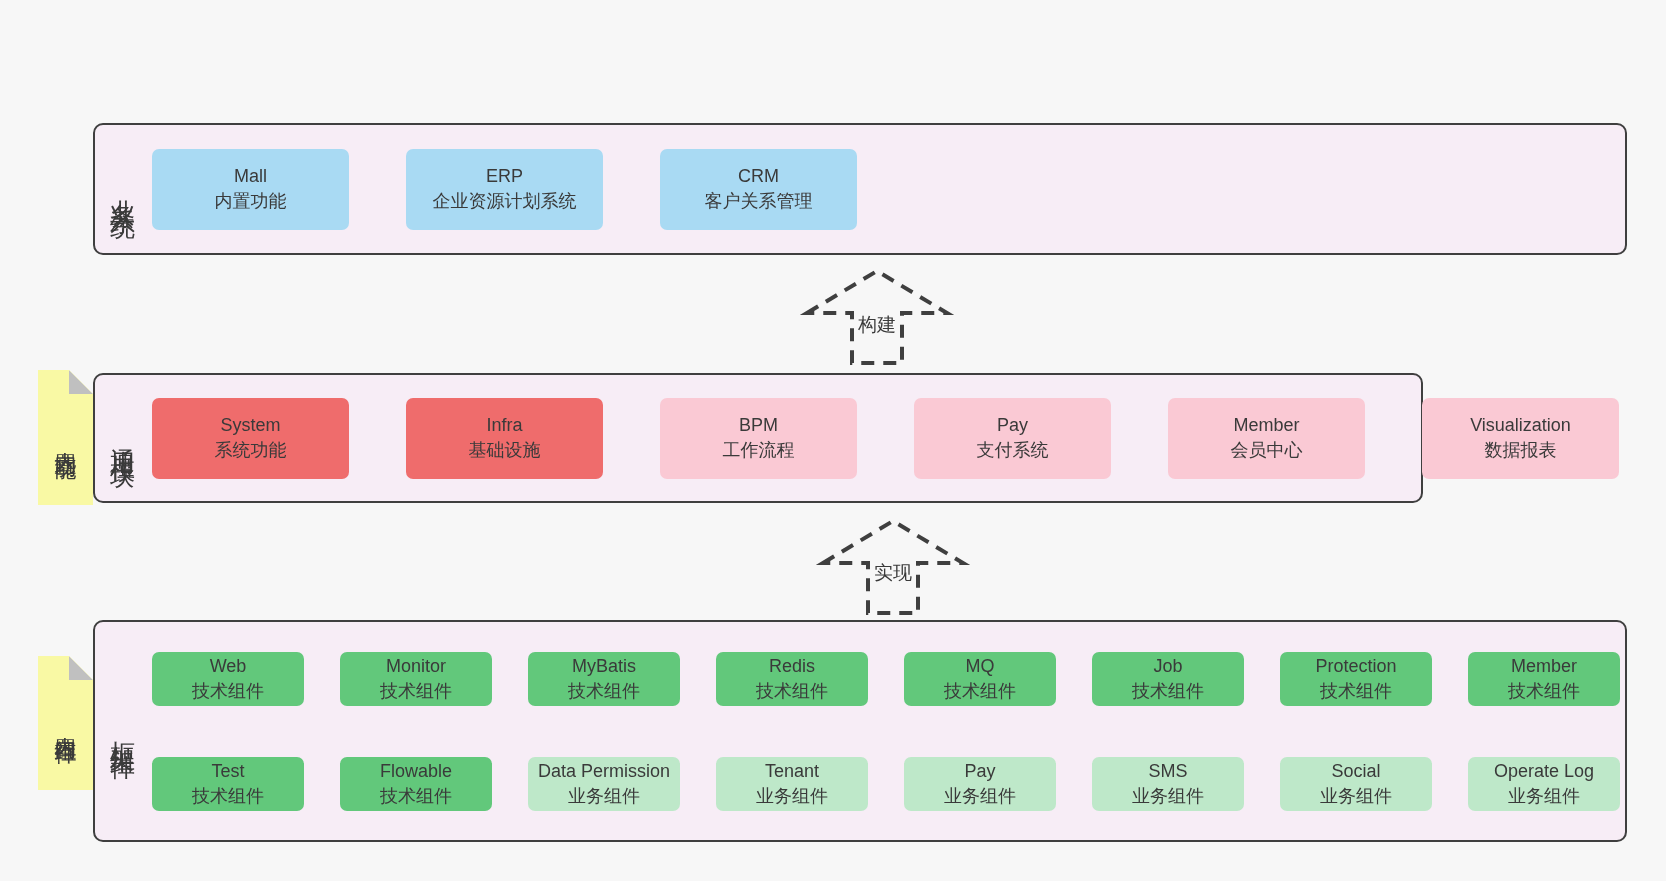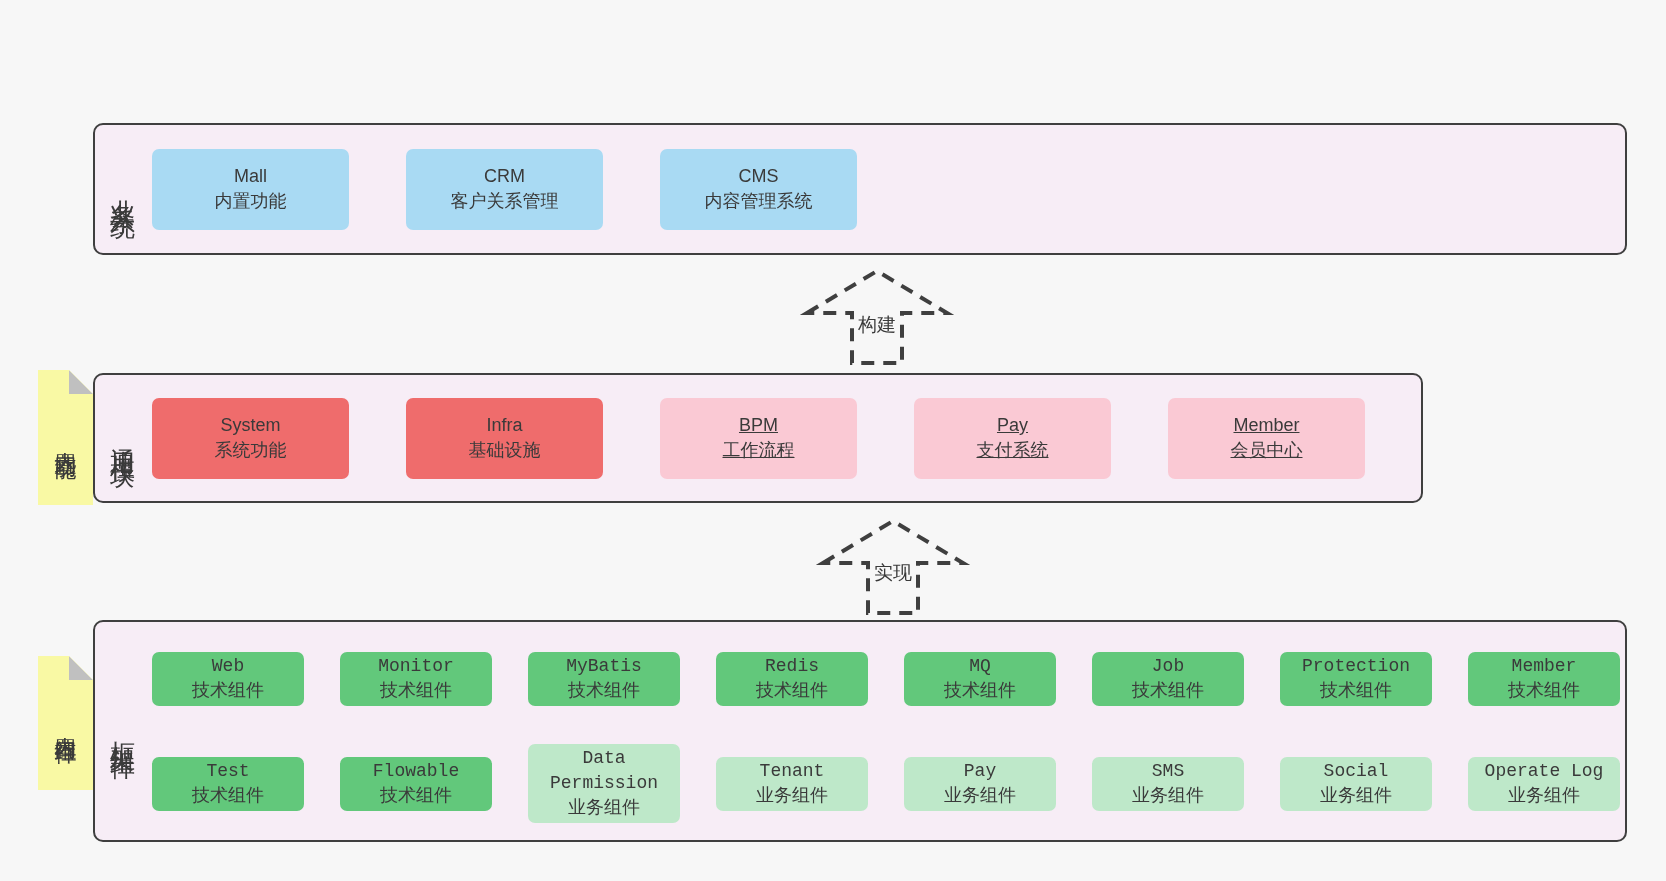--- a/index.html
+++ b/index.html
@@ -31,36 +31,35 @@
   }
   .layer-content{
     flex:1;display:flex;align-items:center;gap:57px;
   }
   .layer-content.grid8{
     display:grid;
     grid-template-columns:repeat(8,152px);
     grid-auto-rows:82px;
     column-gap:36px;row-gap:23px;
     align-content:center;
-    font-family:Liberation Mono, monospace;
   }
 
   
   .box{
     border-radius:7px;
     display:flex;flex-direction:column;
     align-items:center;justify-content:center;
     text-align:center;
     font-size:18px;line-height:25px;
     padding:2px 6px;box-sizing:border-box;
   }
   .box.w6{width:197px;height:81px;flex:0 0 197px;}
   .box.blue{background:var(--blue,#a9daf3);}
   .box.red{background:var(--red,#ef6c6c);}
-  .box.pink{background:var(--pink,#fac9d4);text-decoration:underline;}
+  .box.pink{background:var(--pink,#fac9d4);}
   .box.green{background:var(--green,#62c87b);}
   .box.lightgreen{background:var(--light-green,#bee8c9);}
 
   
   .note{
     position:absolute;width:55px;
     background:var(--note-yellow,#f9f9a4);
     clip-path:polygon(0 0,calc(100% - 24px) 0,100% 24px,100% 100%,0 100%);
     display:flex;align-items:center;justify-content:center;
   }
@@ -96,26 +95,26 @@
 <div class="stage">
 
   <section class="layer" style="left:93px;top:123px;width:1534px;height:132px;">
     <div class="layer-label">业务系统</div>
     <div class="layer-content">
       <div class="box w6 blue">
         <span>Mall</span>
         <span>内置功能</span>
       </div>
       <div class="box w6 blue">
+        <span>ERP</span>
+        <span>企业资源计划系统</span>
+      </div>
+      <div class="box w6 blue">
         <span>CRM</span>
         <span>客户关系管理</span>
-      </div>
-      <div class="box w6 blue">
-        <span>CMS</span>
-        <span>内容管理系统</span>
       </div>
     </div>
   </section>
 
   <svg class="arrow" style="left:805px;top:268px;" width="144" height="98" viewBox="0 0 144 98">
     <path d="M2 45 L72 3 L142 45 L97 45 L97 95 L47 95 L47 45 Z"></path>
     <text x="72" y="63" text-anchor="middle">构建</text>
   </svg>
 
   <div class="note" style="left:38px;top:370px;height:135px;">
@@ -139,20 +138,24 @@
         <span>工作流程</span>
       </div>
       <div class="box w6 pink">
         <span>Pay</span>
         <span>支付系统</span>
       </div>
       <div class="box w6 pink">
         <span>Member</span>
         <span>会员中心</span>
       </div>
+      <div class="box w6 pink">
+        <span>Visualization</span>
+        <span>数据报表</span>
+      </div>
     </div>
   </section>
 
   <svg class="arrow" style="left:821px;top:518px;" width="144" height="98" viewBox="0 0 144 98">
     <path d="M2 45 L72 3 L142 45 L97 45 L97 95 L47 95 L47 45 Z"></path>
     <text x="72" y="61" text-anchor="middle">实现</text>
   </svg>
 
   <div class="note" style="left:38px;top:656px;height:134px;">
     <div class="note-fold"></div>

